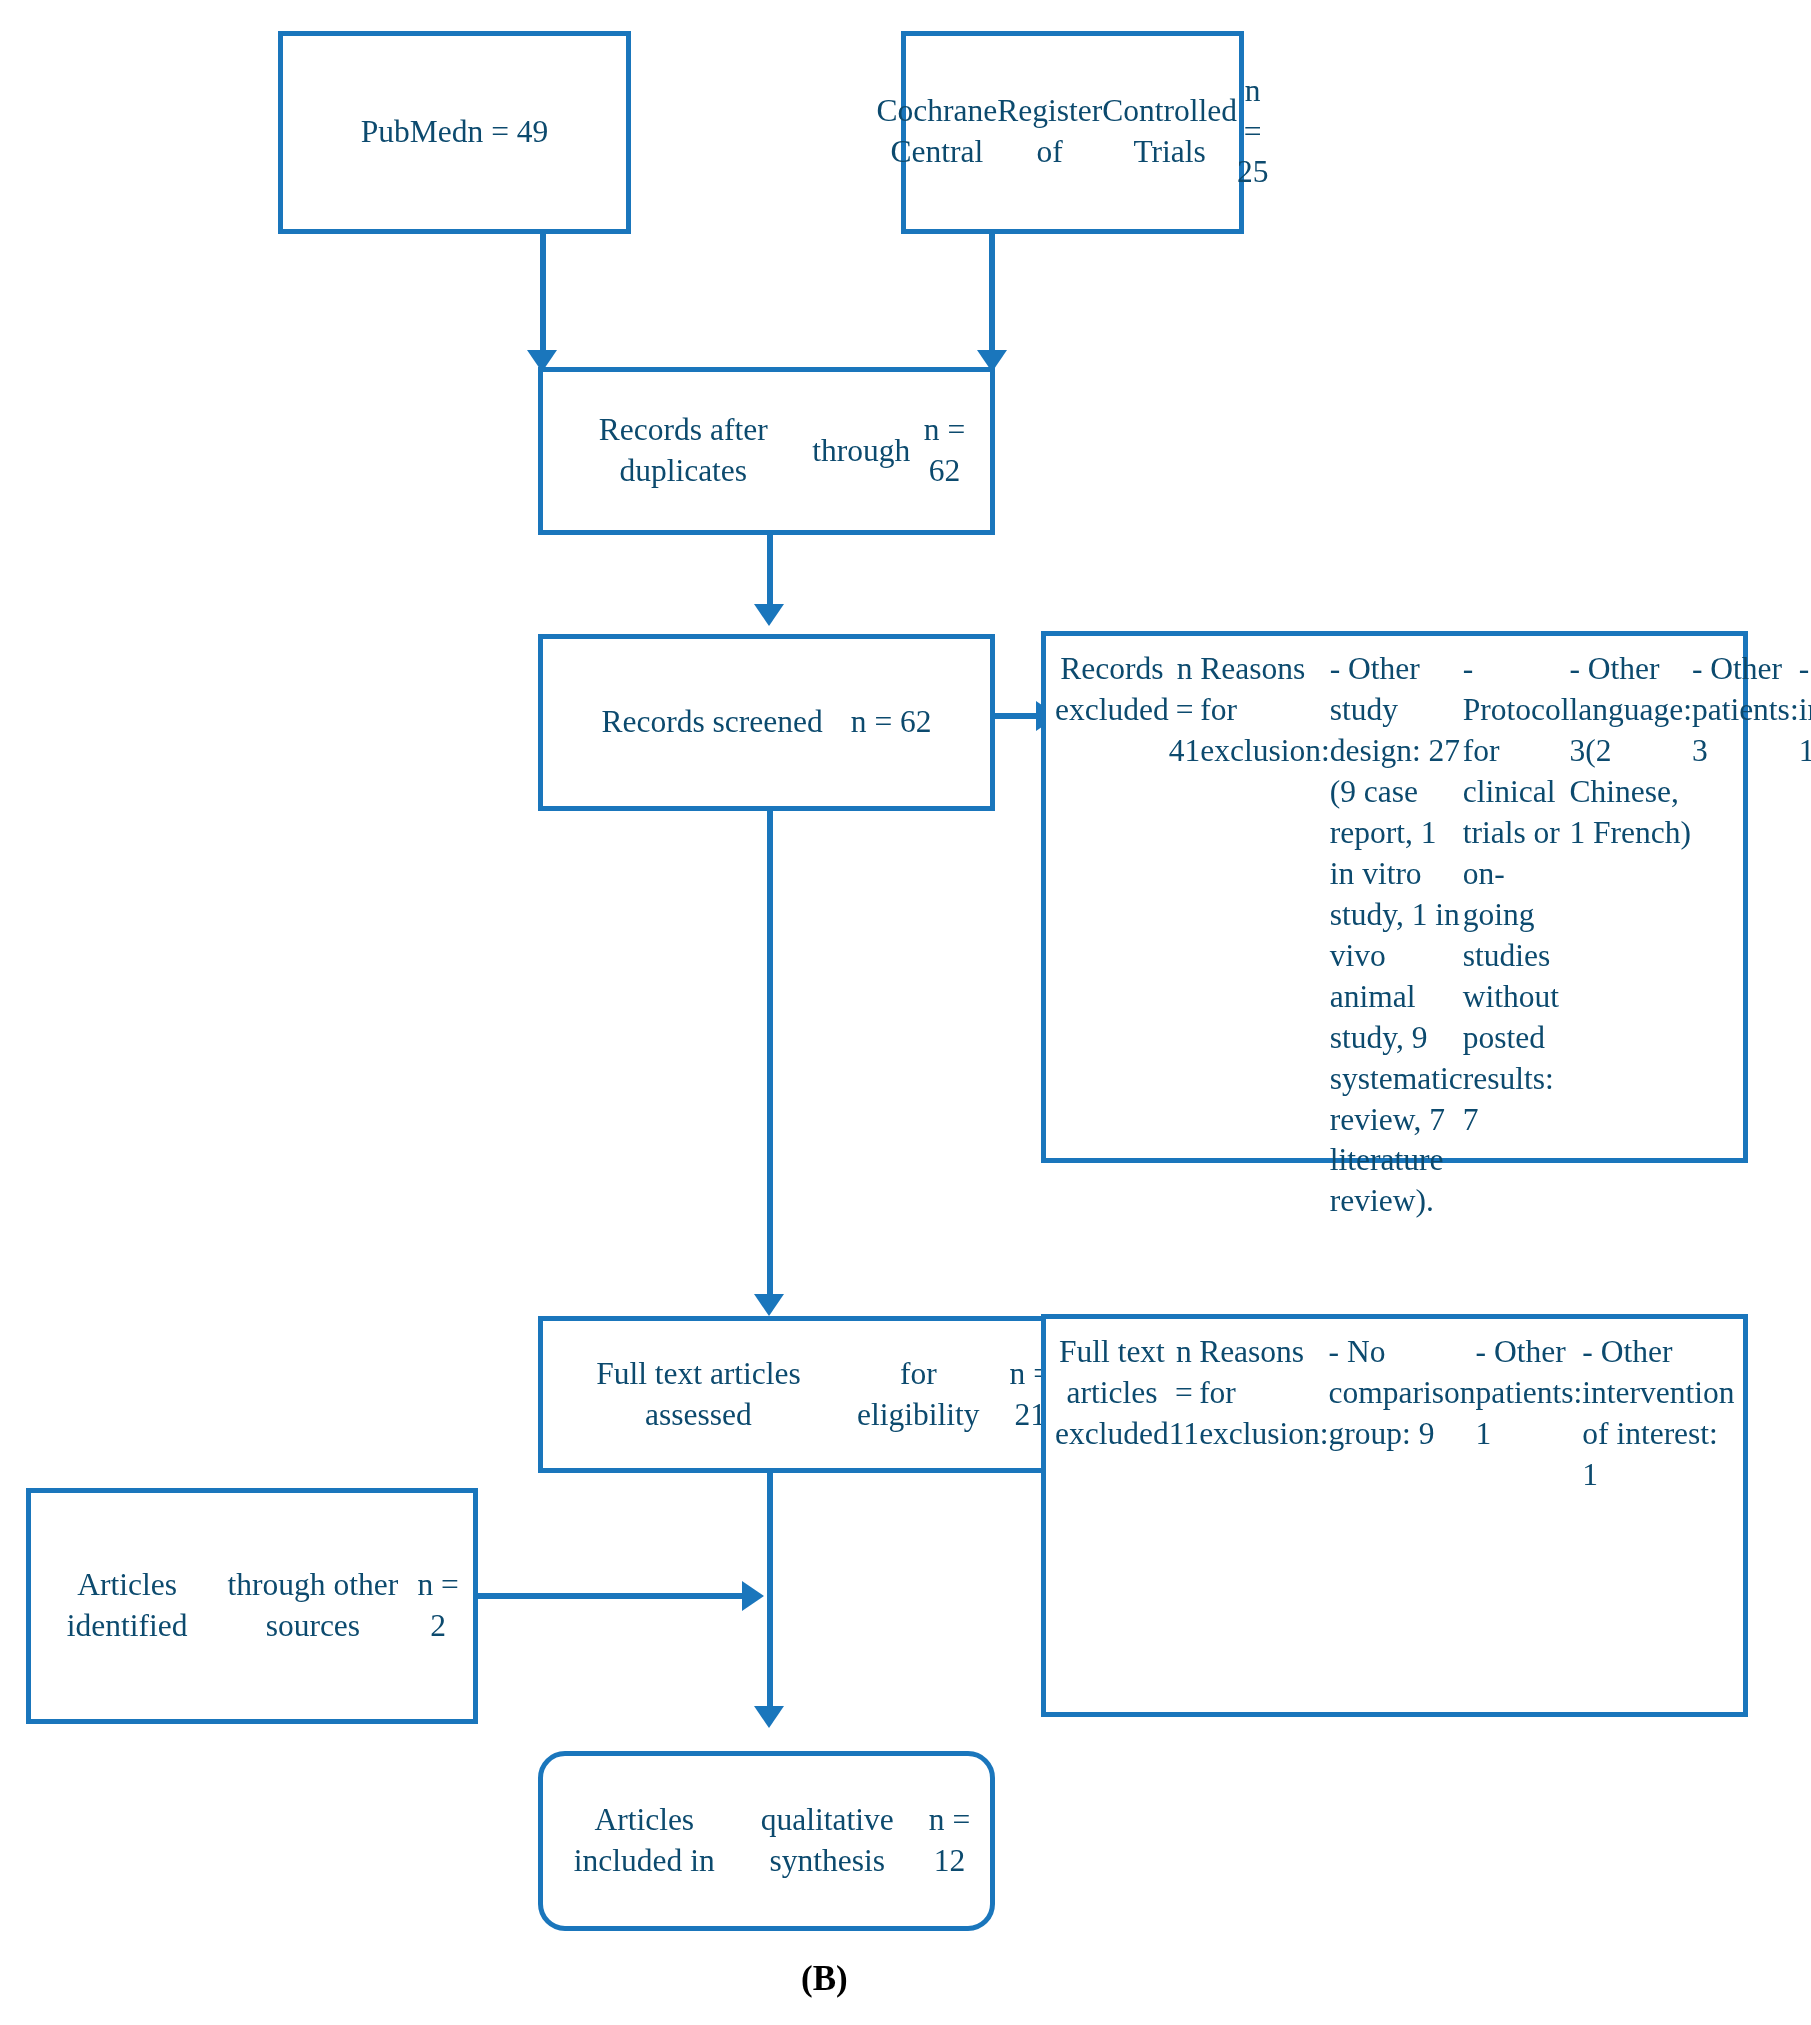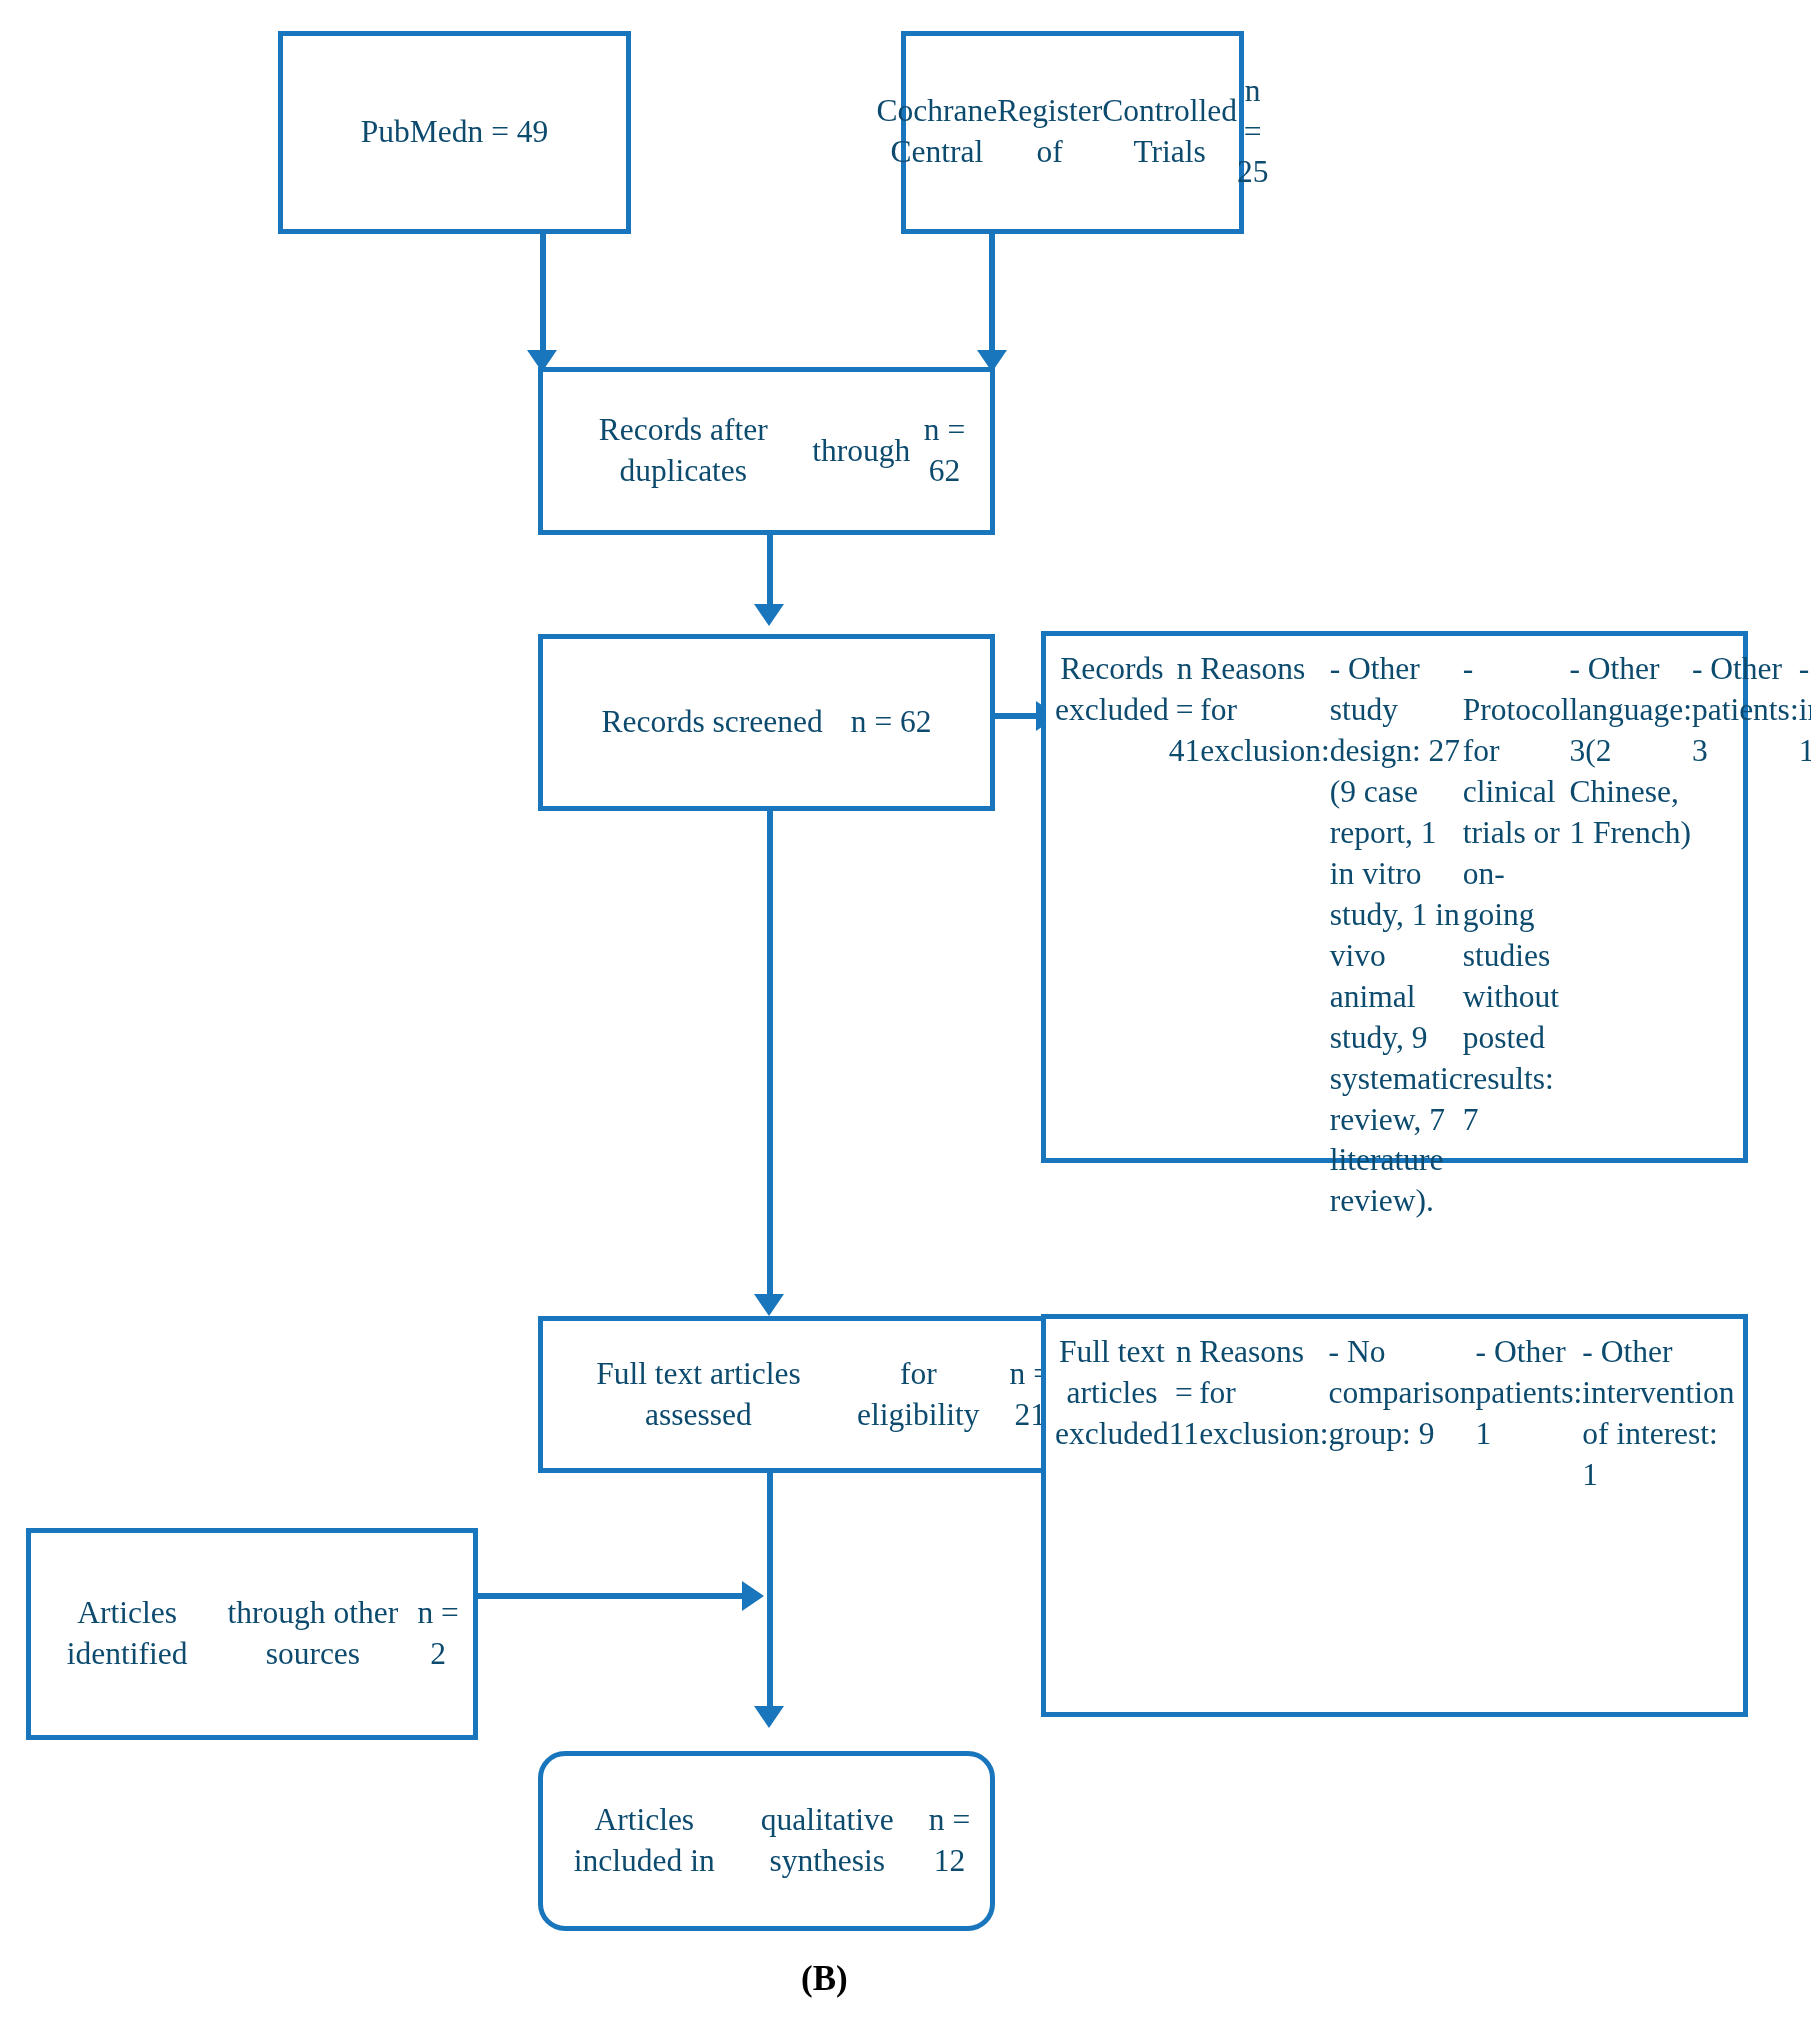--- a/index.html
+++ b/index.html
@@ -139,21 +139,21 @@
 
   <div class="flow-box left-align" style="left:1041px; top:1314px; width:707px; height:403px;">
     <span class="box-line hdr">Full text articles excluded</span>
     <span class="box-line hdr">n = 11</span>
     <span class="box-line reasons-title">Reasons for exclusion:</span>
     <span class="box-line reason-item">- No comparison group: 9</span>
     <span class="box-line reason-item">- Other patients: 1</span>
     <span class="box-line reason-item">- Other intervention of interest: 1</span>
   </div>
 
-  <div class="flow-box" style="left:26.4px; top:1488px; width:452px; height:212px;margin-top:40px;">
+  <div class="flow-box" style="left:26.4px; top:1488px; width:452px; height:236px;">
     <span class="box-line">Articles identified</span>
     <span class="box-line">through other sources</span>
     <span class="box-line">n = 2</span>
   </div>
 
   <div class="flow-box" style="left:538px; top:1751px; width:457px; height:180px;border-radius:27px;">
     <span class="box-line">Articles included in</span>
     <span class="box-line">qualitative synthesis</span>
     <span class="box-line">n = 12</span>
   </div>

